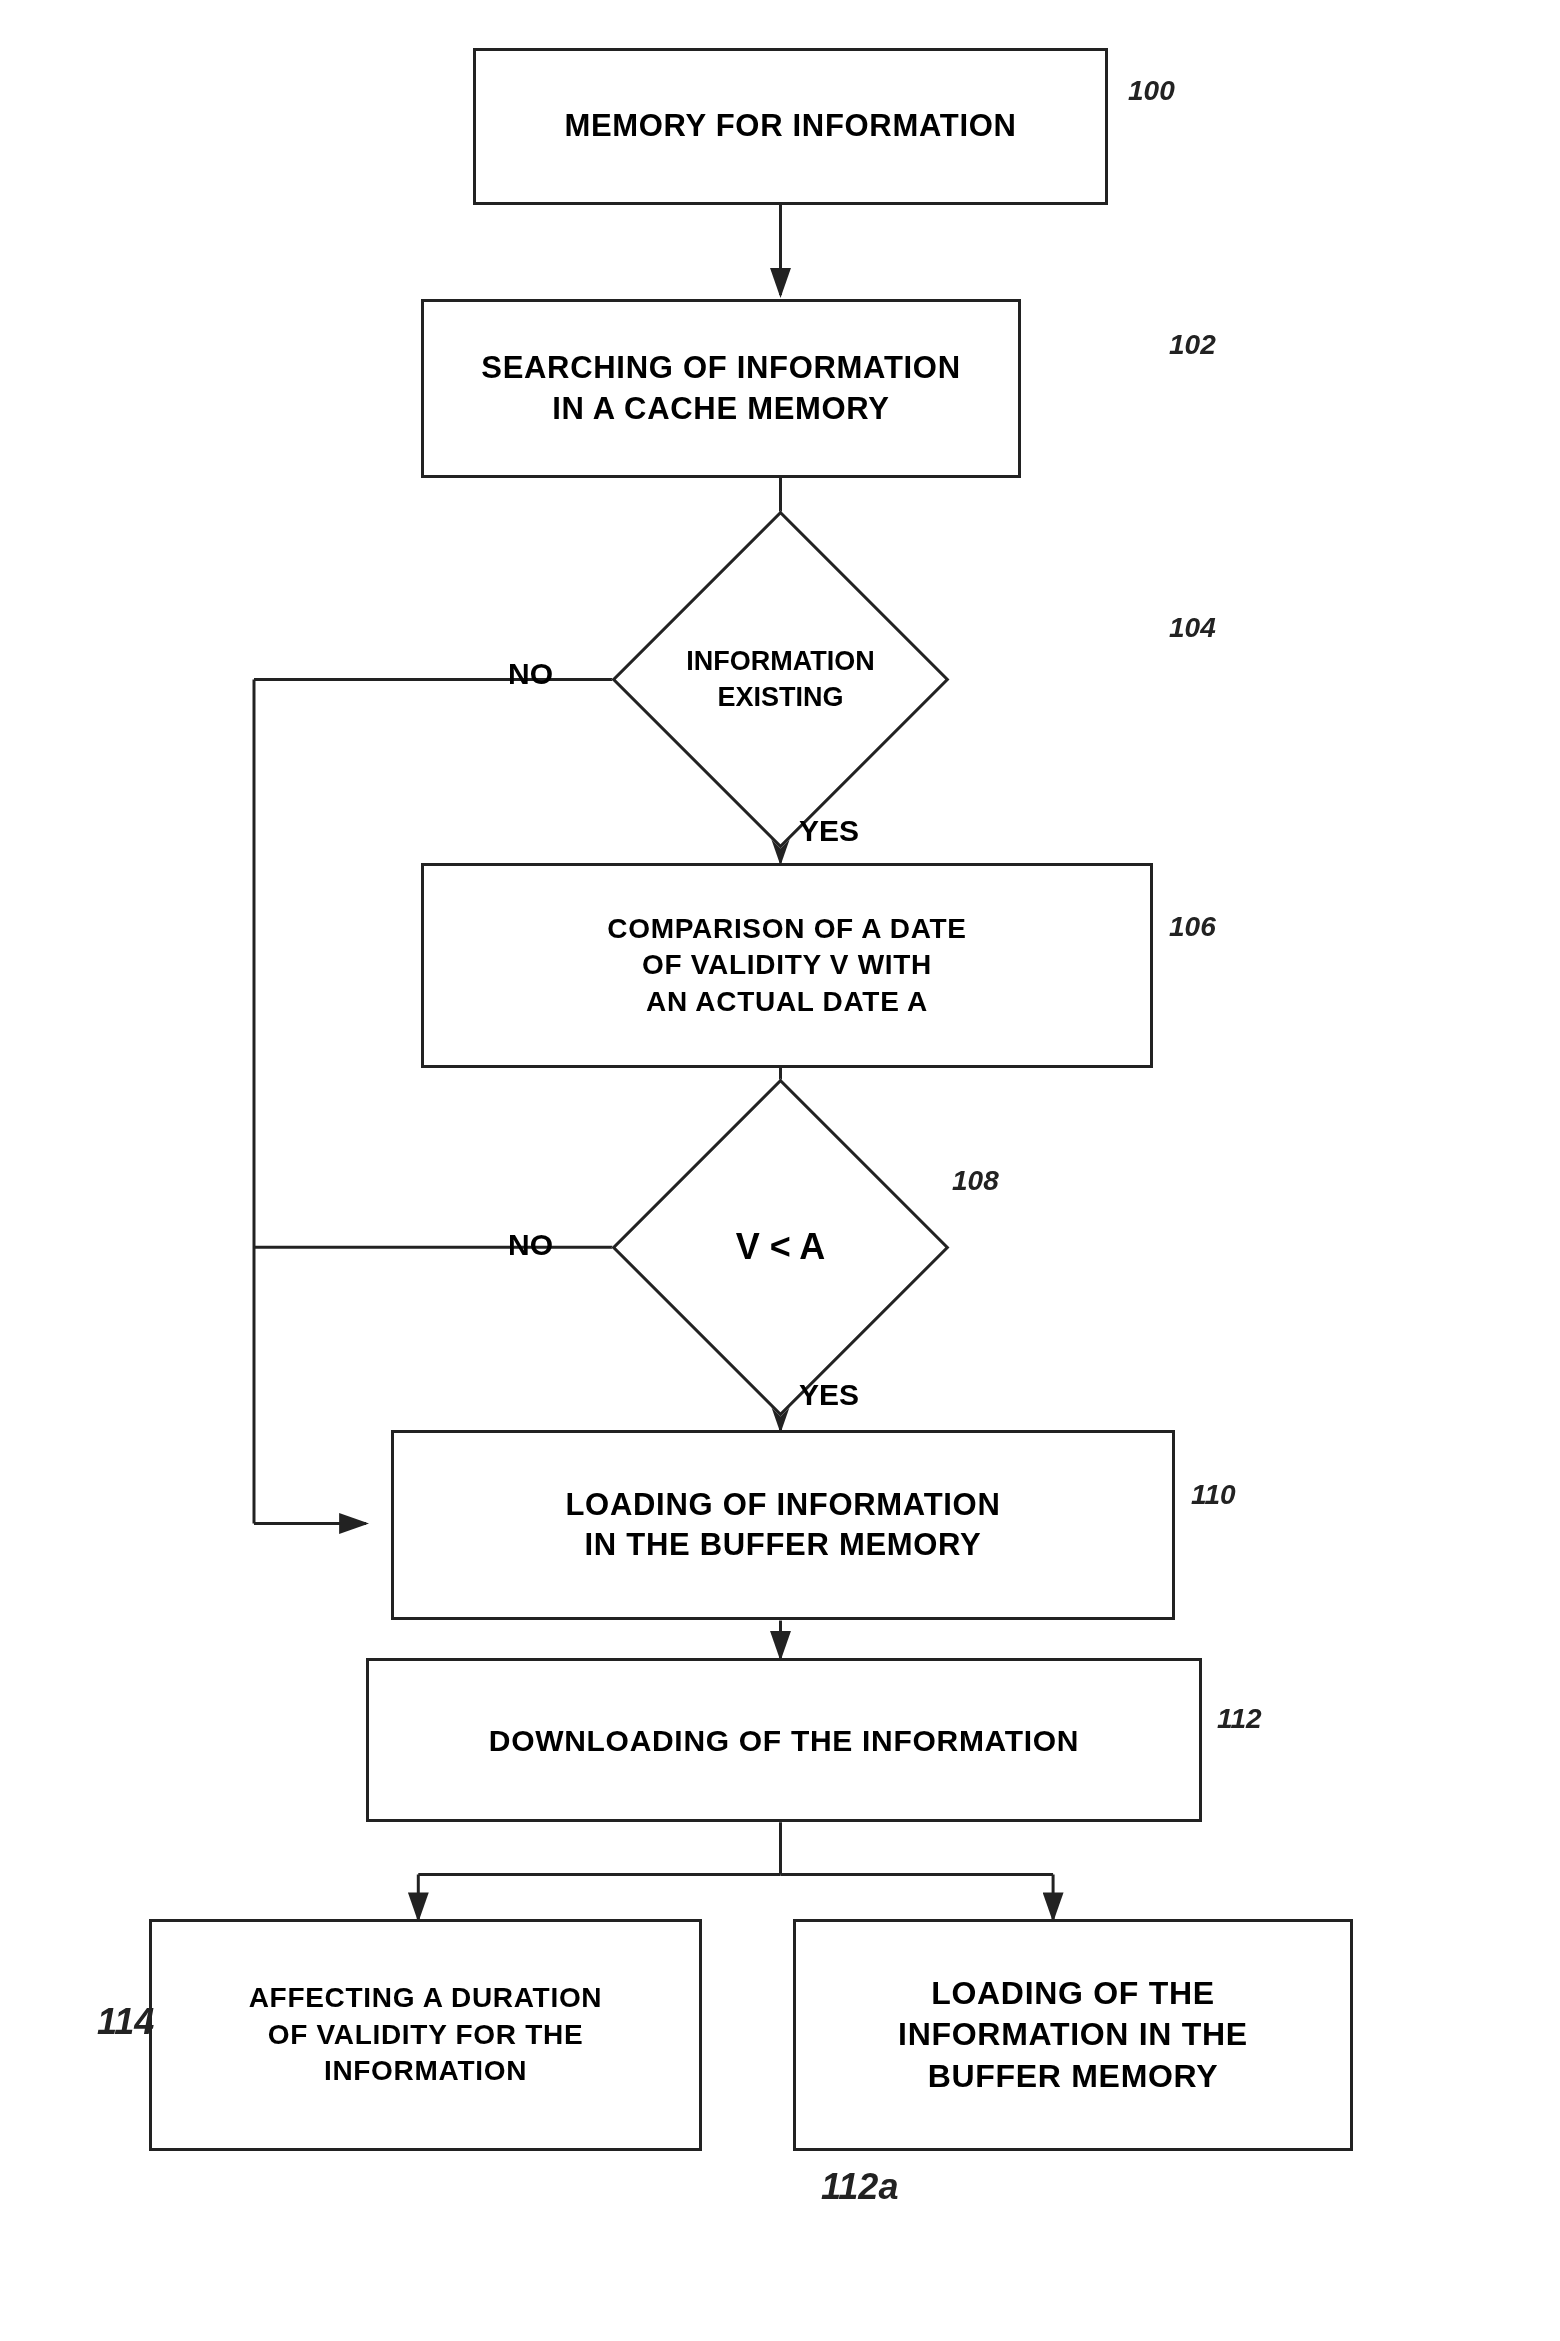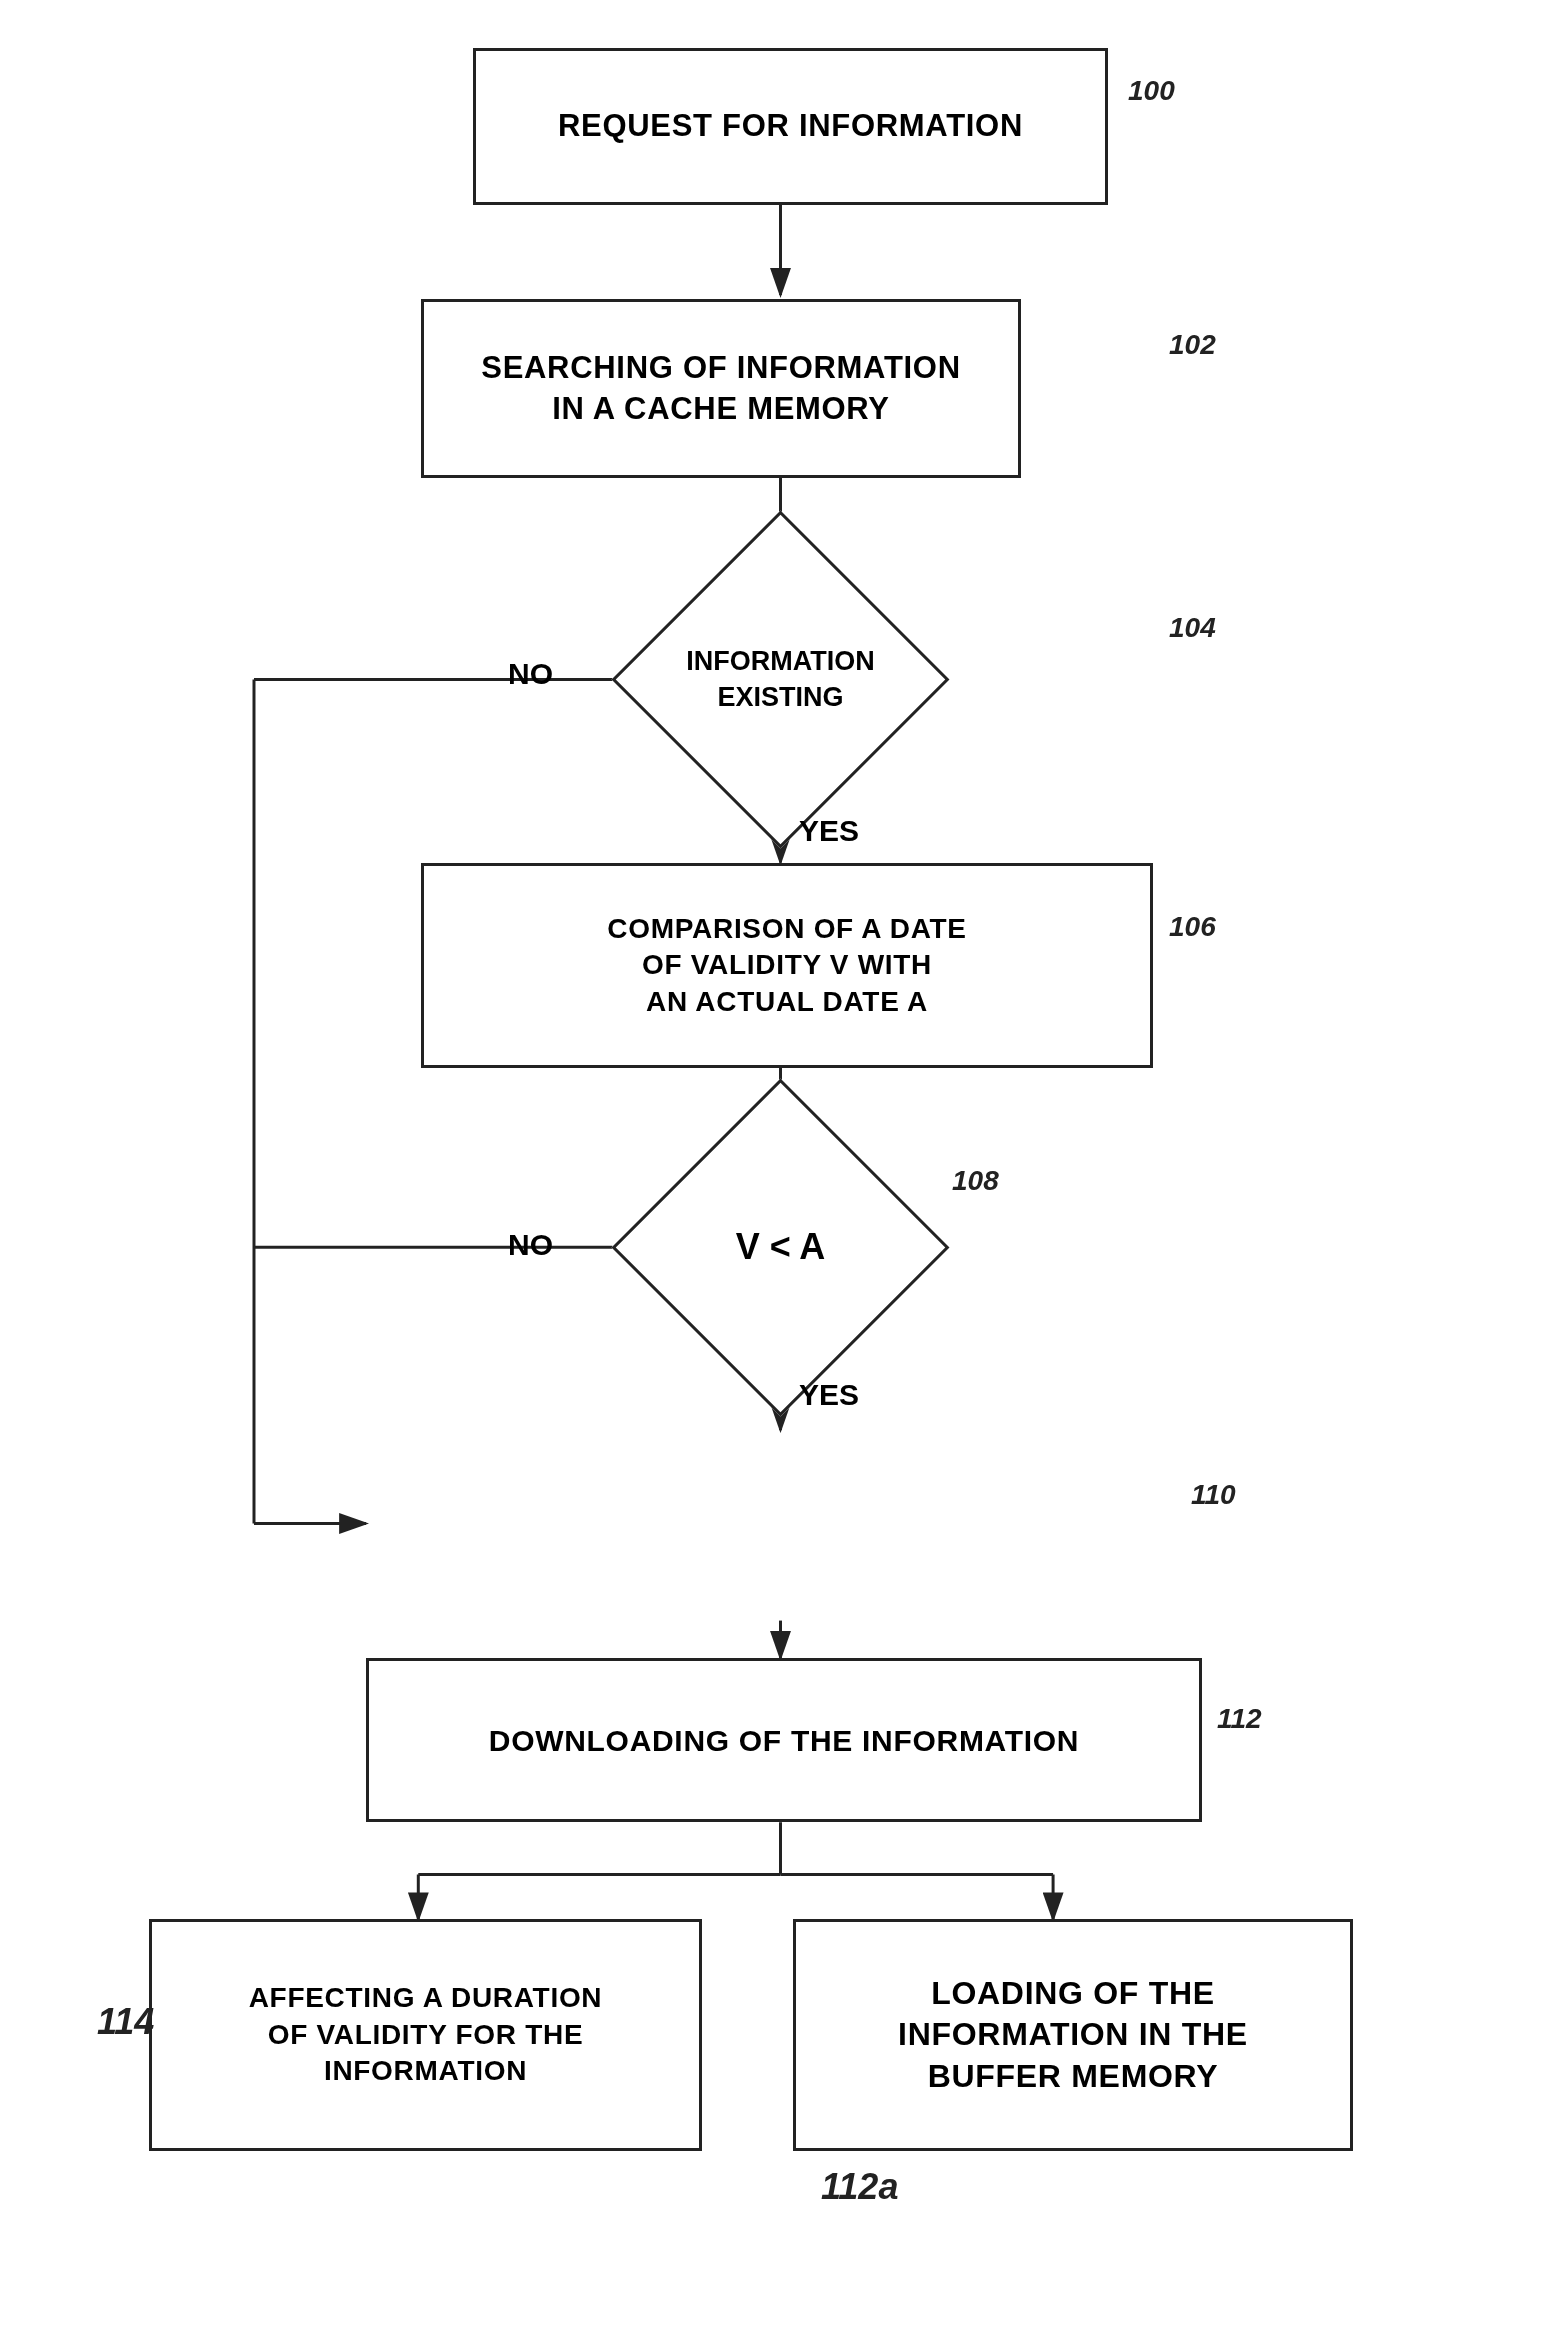--- a/index.html
+++ b/index.html
@@ -128,21 +128,21 @@
     <line x1="1045" y1="2440" x2="1045" y2="2510" stroke="#222" stroke-width="4"></line>
     <line x1="1045" y1="2510" x2="560" y2="2510" stroke="#222" stroke-width="4"></line>
     <line x1="560" y1="2510" x2="560" y2="2570" stroke="#222" stroke-width="4" marker-end="url(#arrow)"></line>
 
     <line x1="1045" y1="2510" x2="1410" y2="2510" stroke="#222" stroke-width="4"></line>
     <line x1="1410" y1="2510" x2="1410" y2="2570" stroke="#222" stroke-width="4" marker-end="url(#arrow)"></line>
 
   </svg>
 
   <div class="box" style="left:473px; top:48px; width:635px; height:157px;">
-    <span>REQUEST FOR INFORMATION</span>
+    <span>MEMORY FOR INFORMATION</span>
   </div>
 
   <div class="ref" style="left:1128px; top:75px;">
     <span>100</span>
   </div>
 
   <div class="box" style="left:421px; top:299px; width:600px; height:179px;">
     <span style="white-space:pre-line;">SEARCHING OF INFORMATION
 IN A CACHE MEMORY</span>
   </div>
@@ -195,20 +195,24 @@
   </div>
 
   <div class="label" style="left:508px; top:1228px;">
     <span>NO</span>
   </div>
 
   <div class="label" style="left:799px; top:1378px;">
     <span>YES</span>
   </div>
 
+  <div class="box" style="left:391px; top:1430px; width:784px; height:190px;">
+    <span style="white-space:pre-line;">LOADING OF INFORMATION
+IN THE BUFFER MEMORY</span>
+  </div>
 
   <div class="ref" style="left:1191px; top:1479px;">
     <span>110</span>
   </div>
 
   <div class="box" style="left:366px; top:1658px; width:836px; height:164px;">
     <span style="font-size:30px;">DOWNLOADING OF THE INFORMATION</span>
   </div>
 
   <div class="ref" style="left:1217px; top:1703px;">

